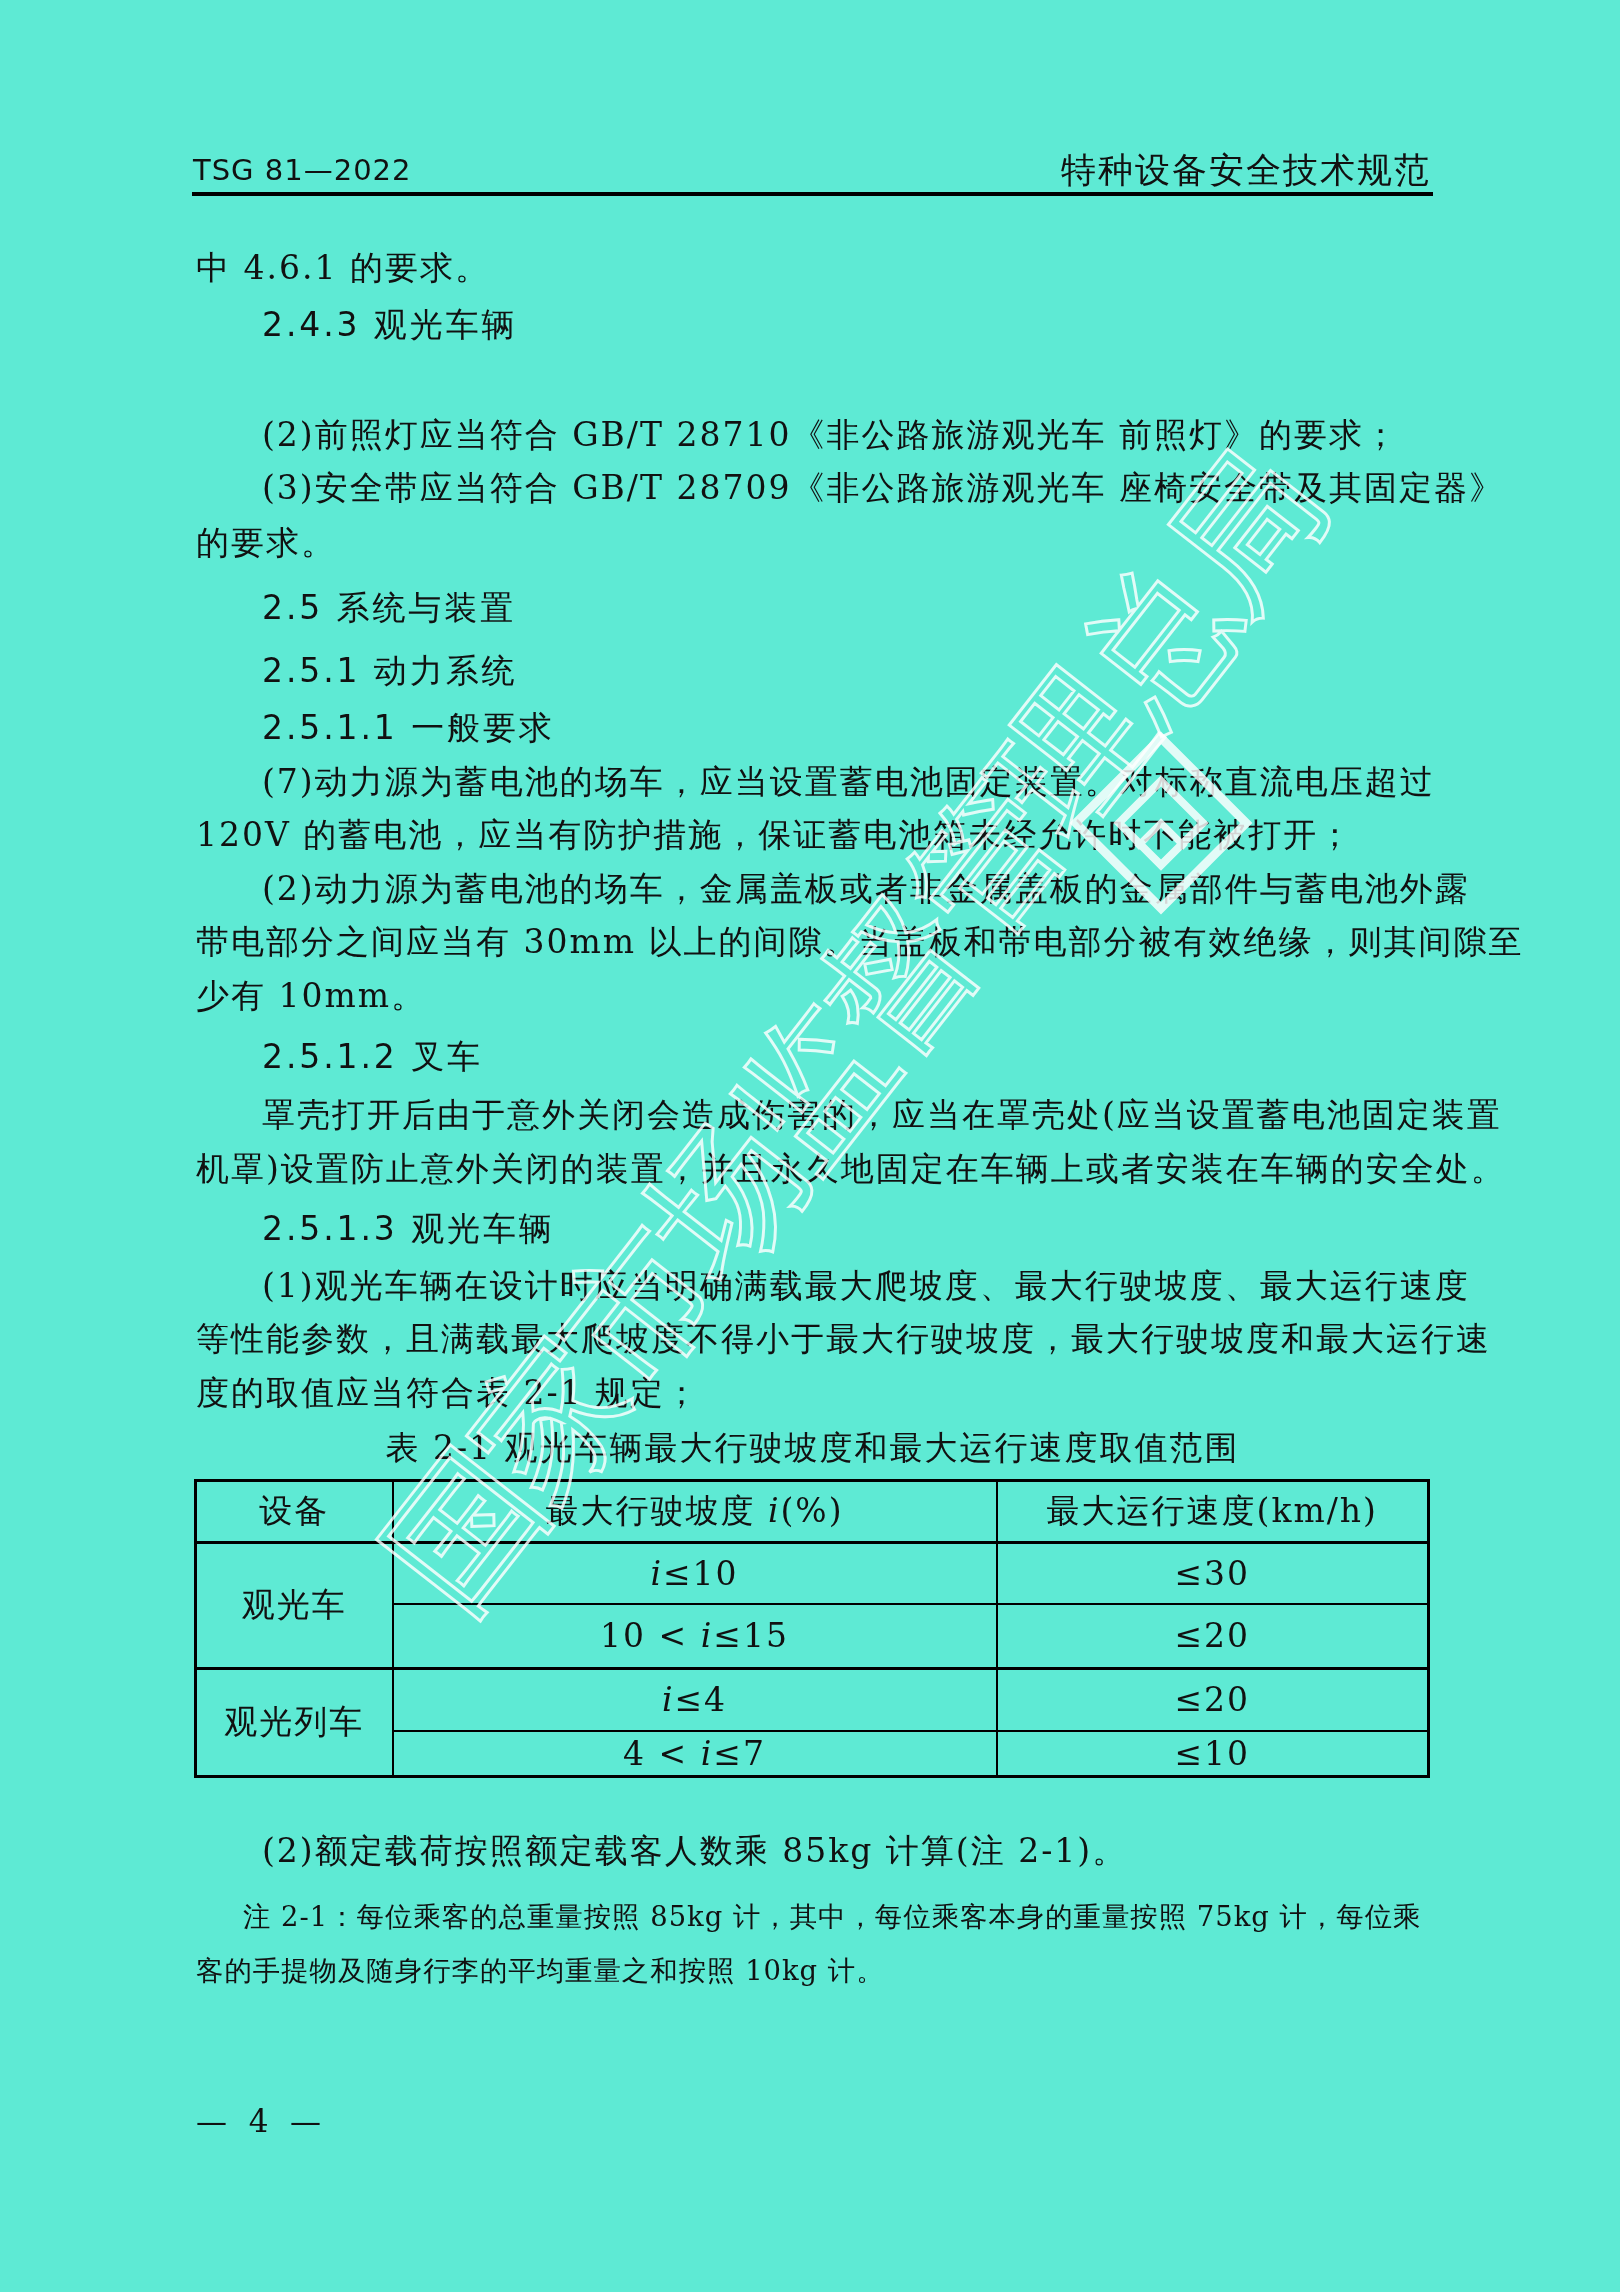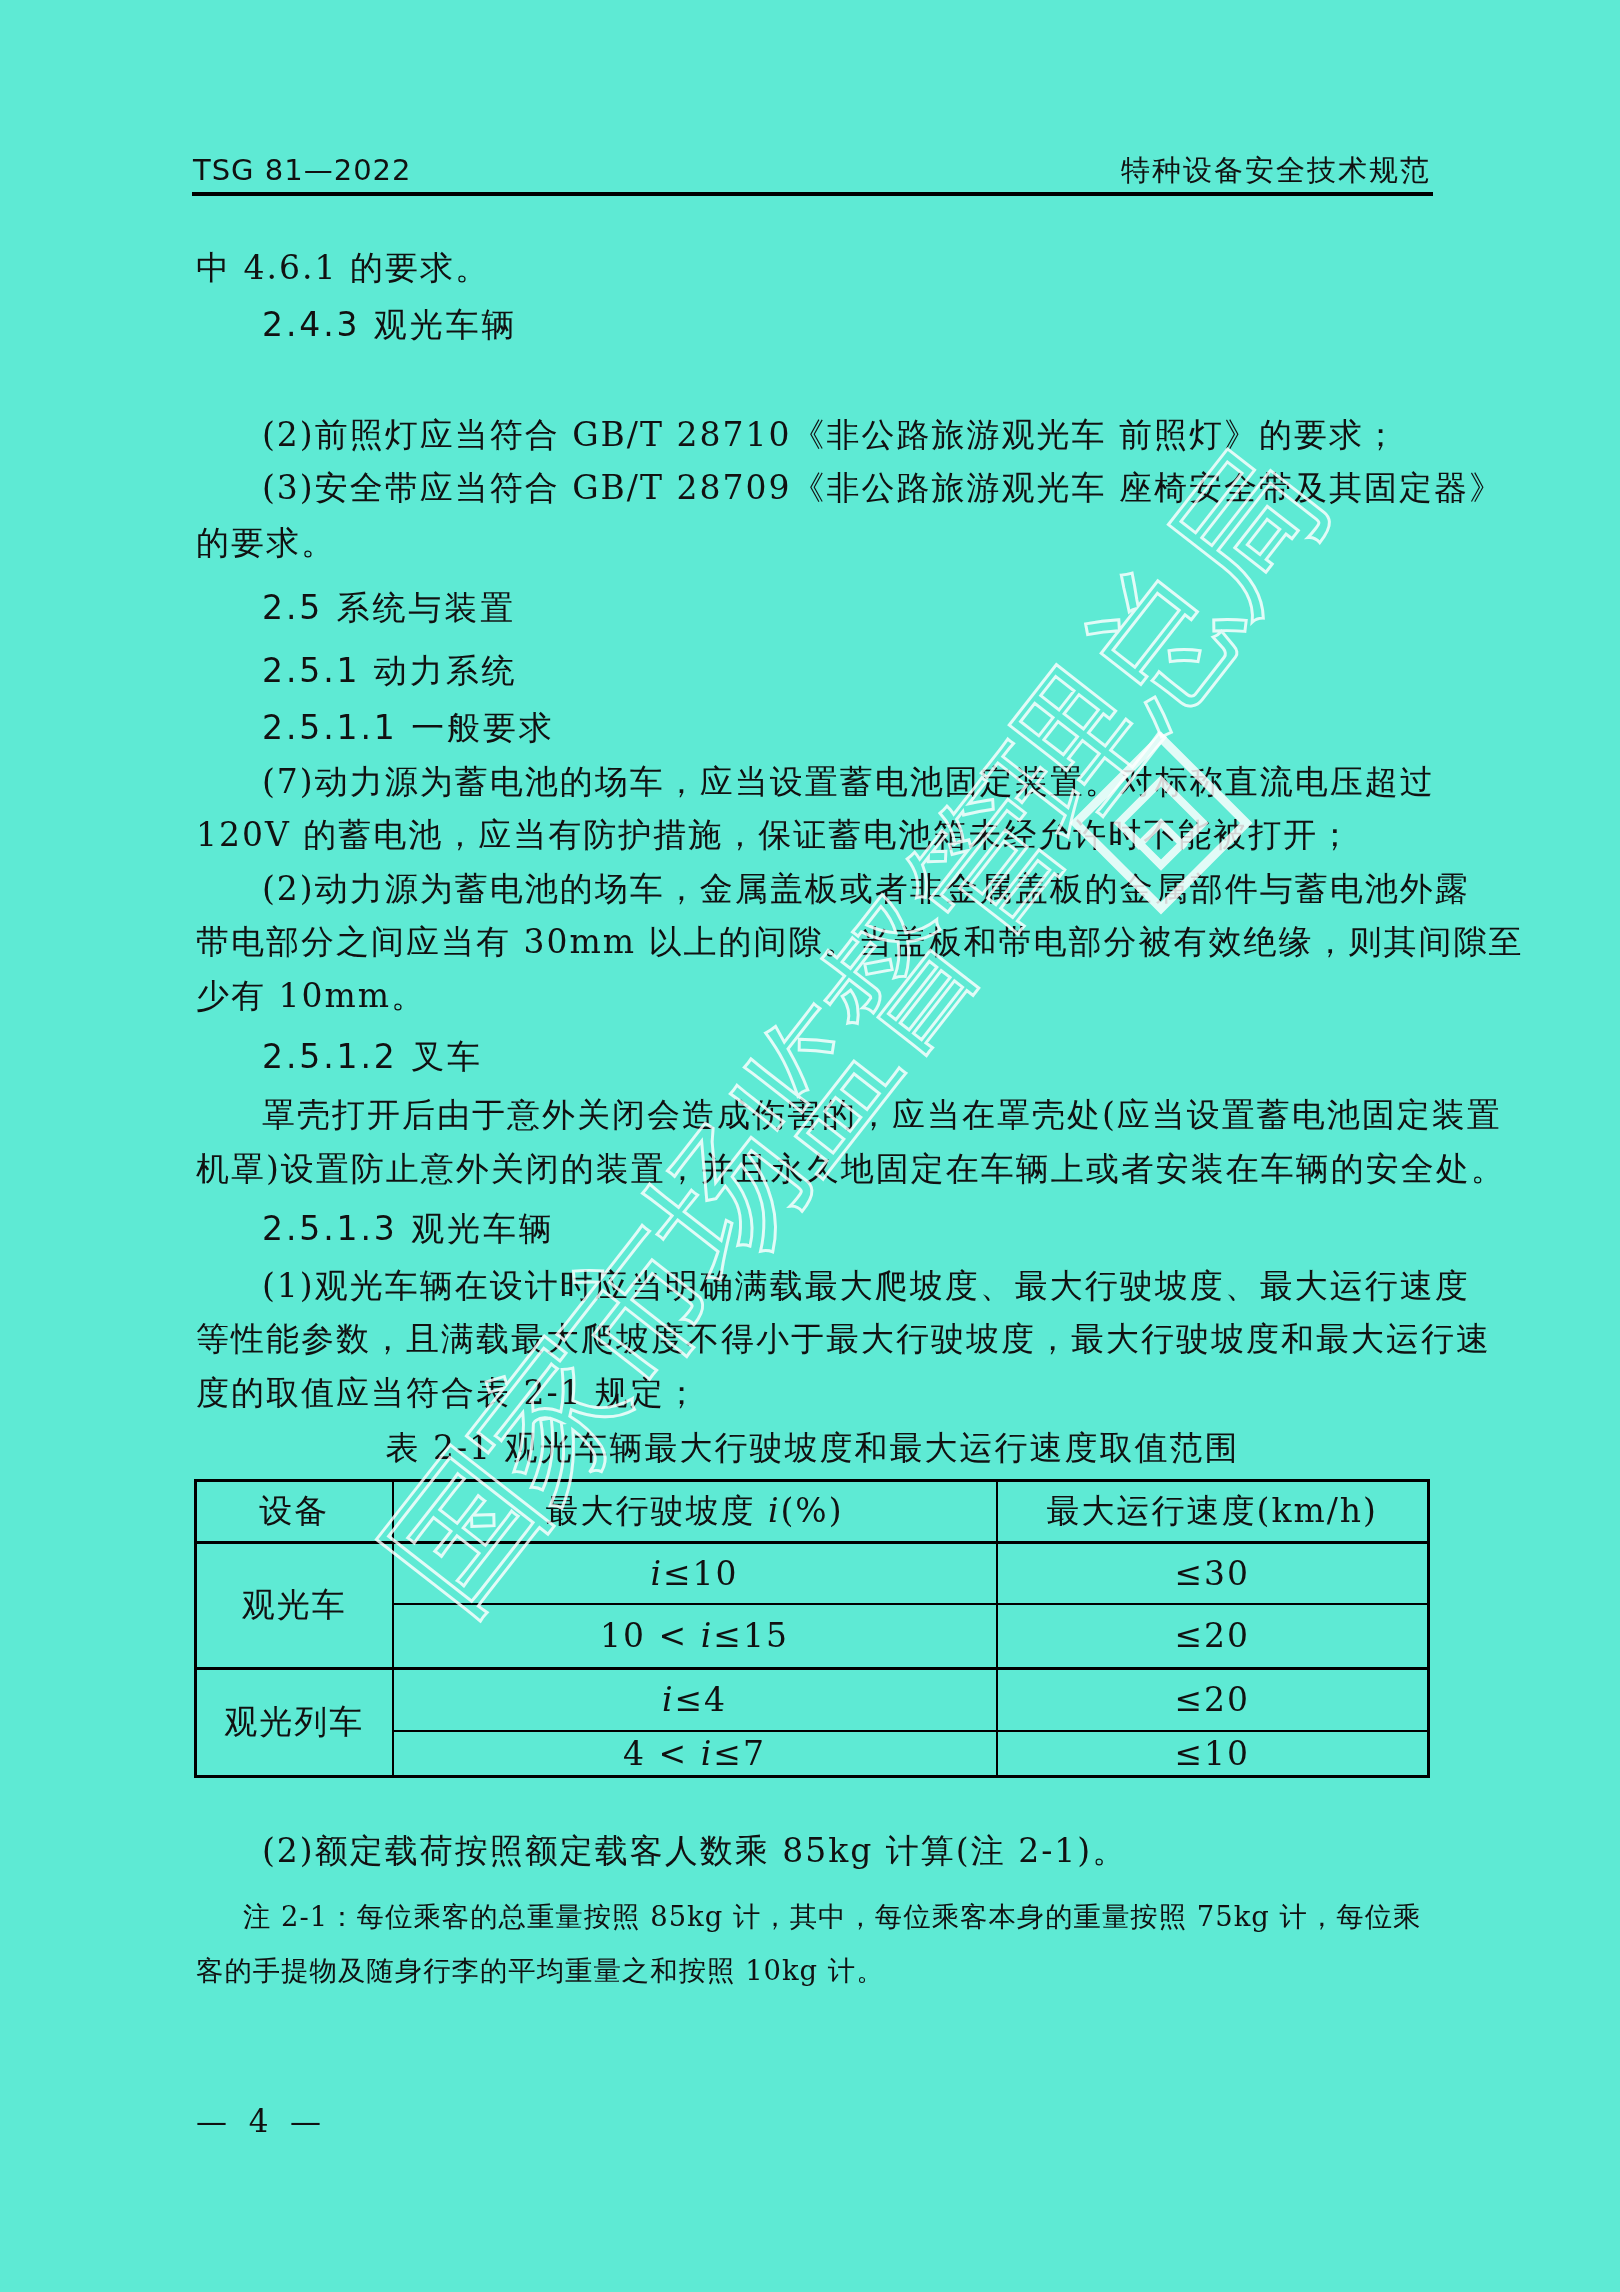--- a/index.html
+++ b/index.html
@@ -12,21 +12,21 @@
     color:#111111;
   }
   .hdr-code{
     position:absolute;left:193px;top:154px;
     font-family:"DejaVu Sans","Liberation Sans",sans-serif;
     font-size:29px;line-height:33px;letter-spacing:1px;white-space:nowrap;
   }
   .hdr-title{
     position:absolute;right:189px;top:154px;
     font-family:"DejaVu Sans","Liberation Sans",sans-serif;
-    font-size:29px;line-height:33px;letter-spacing:2px;white-space:nowrap;
+    font-size:35px;line-height:33px;letter-spacing:2px;white-space:nowrap;
   }
   .hdr-rule{
     position:absolute;left:192px;top:192px;width:1241px;height:3.9px;
     background:#000;
   }
   .line{
     position:absolute;
     font-size:33px;line-height:53px;white-space:nowrap;
     letter-spacing:2px;
   }

